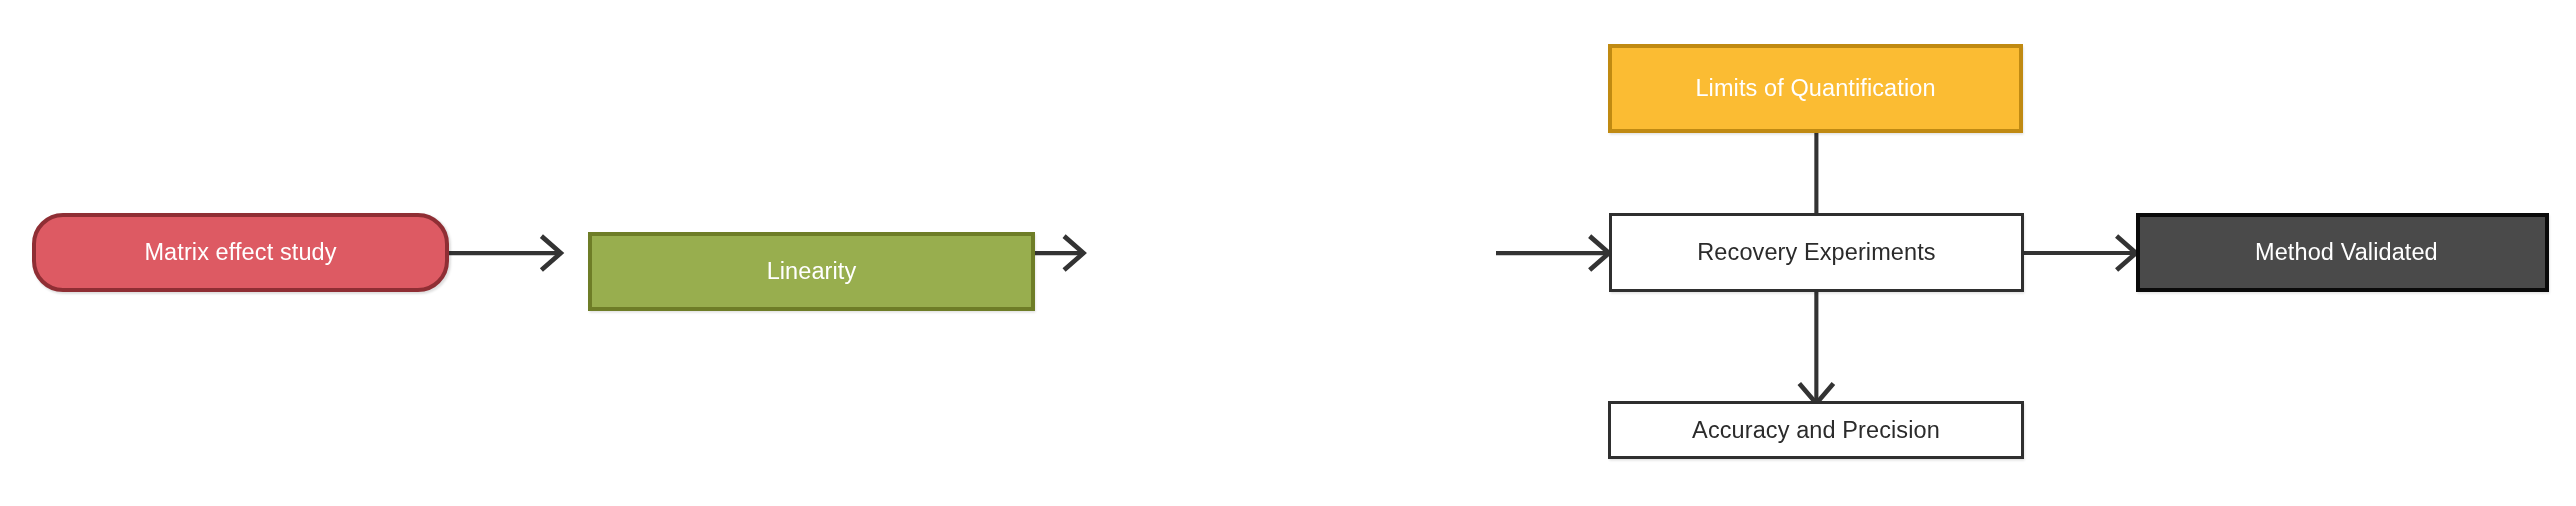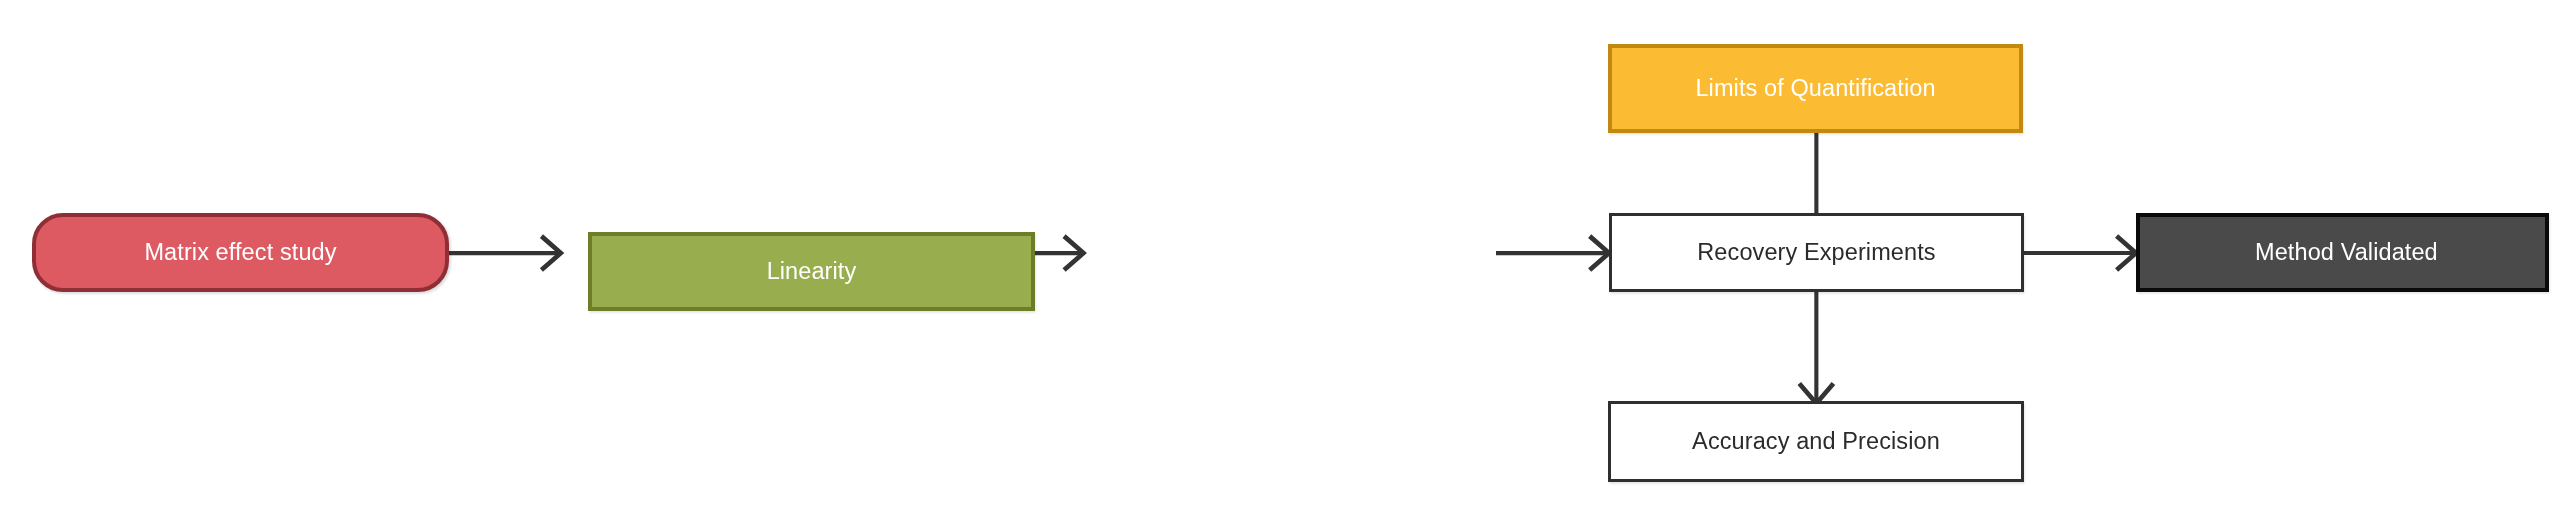--- a/index.html
+++ b/index.html
@@ -39,21 +39,21 @@
     display: block;
     white-space: nowrap;
   }
   
   #node-matrix-effect-study      { left: 32px;   top: 213px; width: 417px; height: 79px; border-radius: 31px; }
   #node-linearity                { left: 588px;  top: 213px; width: 447px; height: 79px; margin-top: 19px; }
   #node-limits-of-detection      { left: 1085px; top: 213px; width: 415px; height: 79px; }
   #node-recovery-experiments     { left: 1609px; top: 213px; width: 415px; height: 79px; }
   #node-method-validated         { left: 2136px; top: 213px; width: 413px; height: 79px; }
   #node-limits-of-quantification { left: 1608px; top: 26px;  width: 415px; height: 89px; margin-top: 18px; }
-  #node-accuracy-and-precision   { left: 1608px; top: 401px; width: 416px; height: 81px; }
+  #node-accuracy-and-precision   { left: 1608px; top: 401px; width: 416px; height: 58px; }
 
   
   .v-red    { background: #DD5A63; border-width: 4.1px; border-color: #8F2E34; color: #ffffff; }
   .v-green  { background: #98AE4E; border-width: 4.1px; border-color: #6E7D27; color: #ffffff; }
   .v-amber  { background: #FBBC33; border-width: 4.1px; border-color: #C08A12; color: #ffffff; }
   .v-white  { background: #ffffff; border-width: 3.5px; border-color: #2F2F2F; color: #2B2B2B; }
   .v-dark   { background: #4A4A4A; border-width: 4.1px; border-color: #0A0A0A; color: #ffffff; padding-left: 16px; }
 
   
   .edge {

